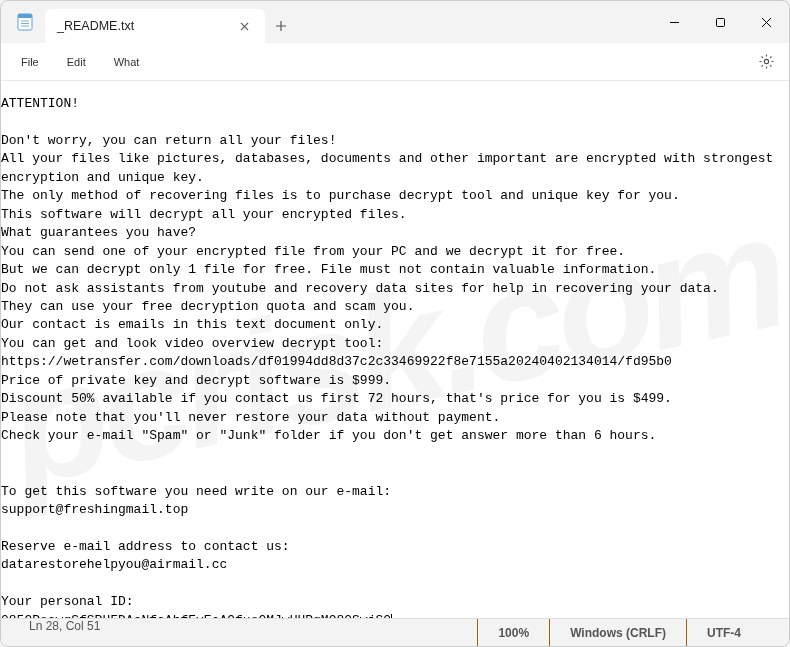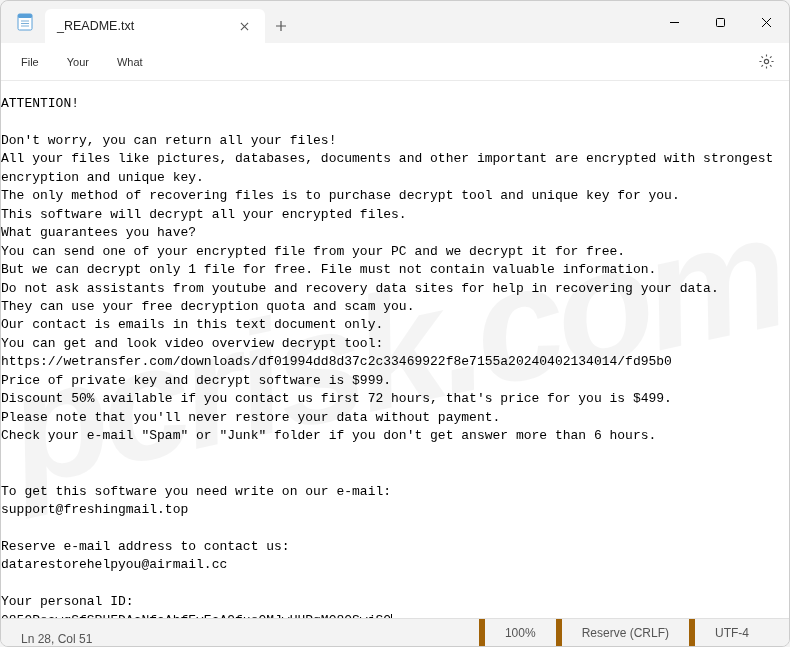--- a/index.html
+++ b/index.html
@@ -108,32 +108,33 @@
   height: 15px;
   background: #000;
   vertical-align: text-bottom;
   margin-bottom: -1px;
 }
 .statusbar {
   height: 28px;
   background: #f3f3f3;
   border-top: 1px solid #e0e0e0;
   display: flex;
-  align-items: flex-end;
+  align-items: flex-start;
   font-size: 12px;
   color: #555;
-  padding: 0 20px;
+  padding: 0 28px;
 }
 .status-left { flex: 1; }
 .status-cell {
-  border-left: 6px solid #a16207;
+  border-left: 1px solid #a16207;
   padding: 0 20px;
   height: 100%;
   display: flex;
   align-items: center;
+  font-weight: bold;
 }
 .watermark {
   position: absolute;
   top: 50%; left: 50%;
   transform: translate(-50%, -50%) rotate(-12deg);
   font-size: 160px;
   font-weight: bold;
   font-style: italic;
   color: rgba(0,0,0,0.045);
   pointer-events: none;
@@ -183,21 +184,21 @@
     <div class="win-btn">
       <svg width="11" height="11" viewBox="0 0 11 11">
           <path d="M1 1 L10 10 M10 1 L1 10" stroke="#000" stroke-width="1"></path>
         </svg>
     </div>
   </div>
 </div>
 
 <div class="menubar">
   <div class="menu-item">File</div>
-  <div class="menu-item">Your</div>
+  <div class="menu-item">Edit</div>
   <div class="menu-item">What</div>
   <div class="spacer"></div>
   <div class="settings-btn">
     <svg width="17" height="17" viewBox="0 0 24 24" fill="none" stroke="#555" stroke-width="1.6">
       <circle cx="12" cy="12" r="3"></circle>
       <path d="M12 2 v3 M12 19 v3 M4.9 4.9 l2.1 2.1 M17 17 l2.1 2.1 M2 12 h3 M19 12 h3 M4.9 19.1 l2.1-2.1 M17 7 l2.1-2.1"></path>
     </svg>
   </div>
 </div>
 
@@ -228,15 +229,15 @@
 datarestorehelpyou@airmail.cc
 
 Your personal ID:
 0859PsawqSfSRHFDAcNfaAbfEvEaA9fusOMJwUHPgMO8OSwjSO</span><span class="cursor"></span>
   <div class="watermark">pcrisk.com</div>
 </div>
 
 <div class="statusbar">
   <div class="status-left">Ln 28, Col 51</div>
   <div class="status-cell">100%</div>
-  <div class="status-cell">Reserve (CRLF)</div>
+  <div class="status-cell">Windows (CRLF)</div>
   <div class="status-cell">UTF-4</div>
 </div>
 
 </body></html>

